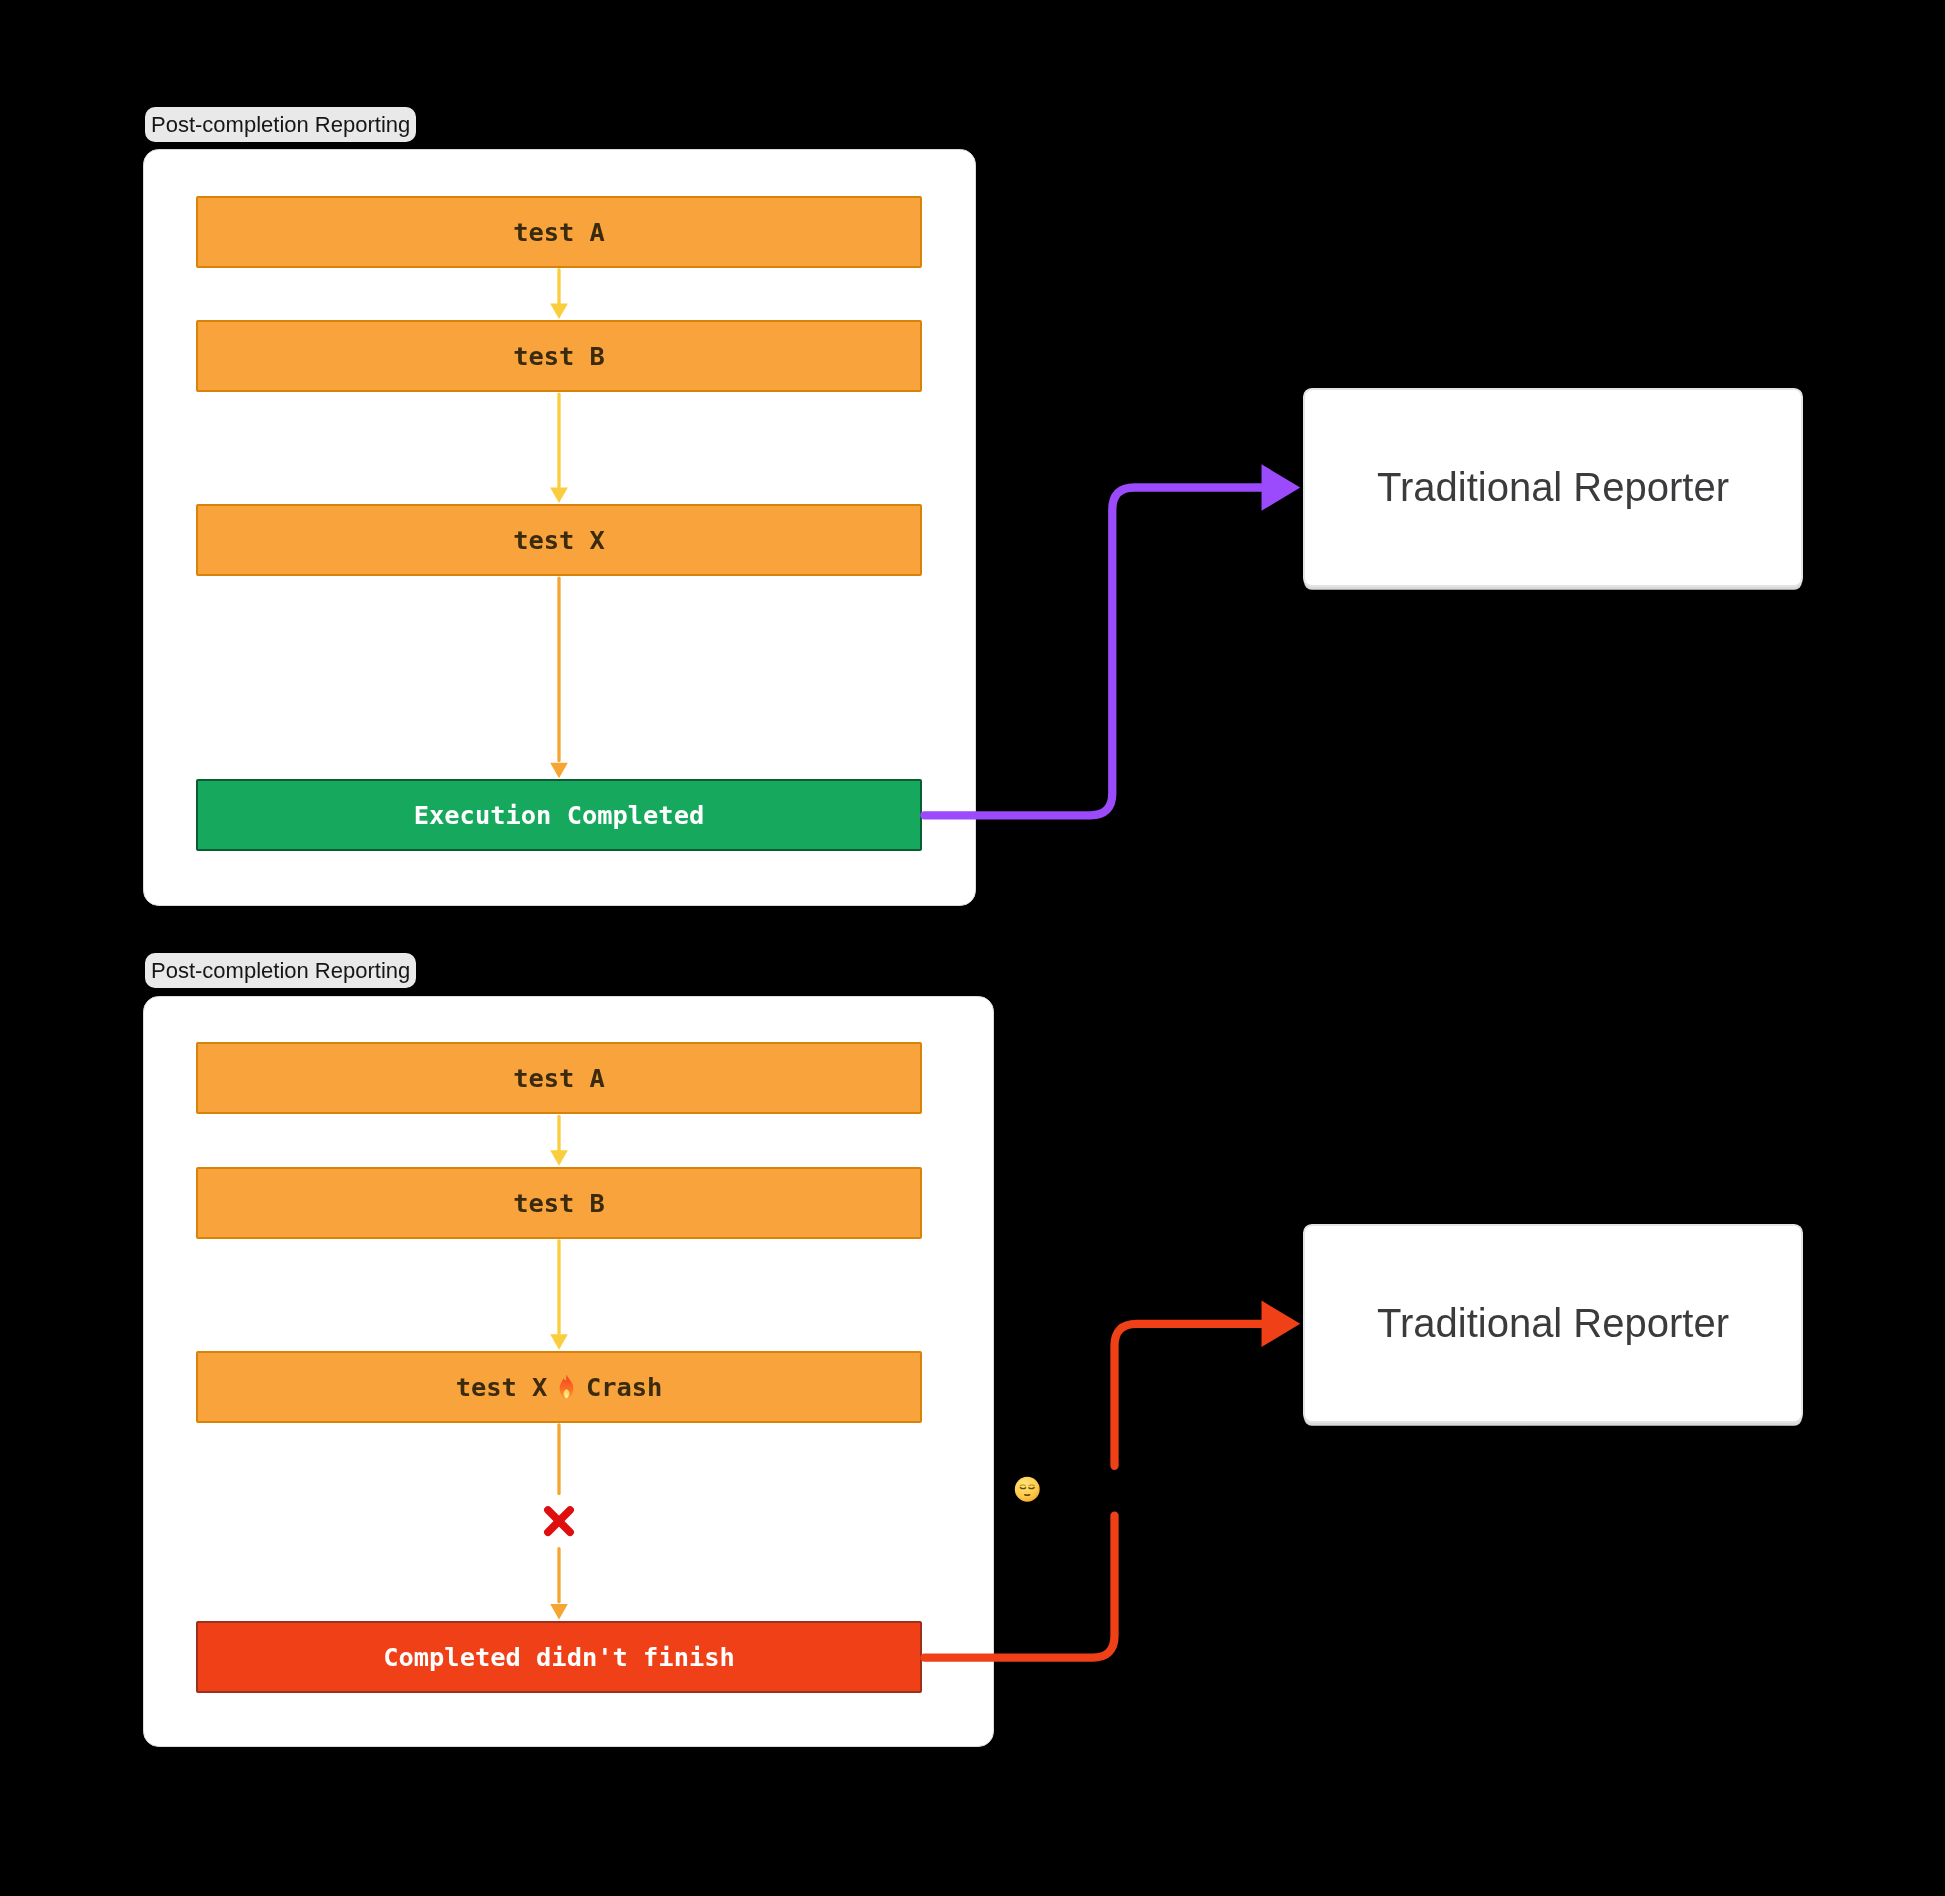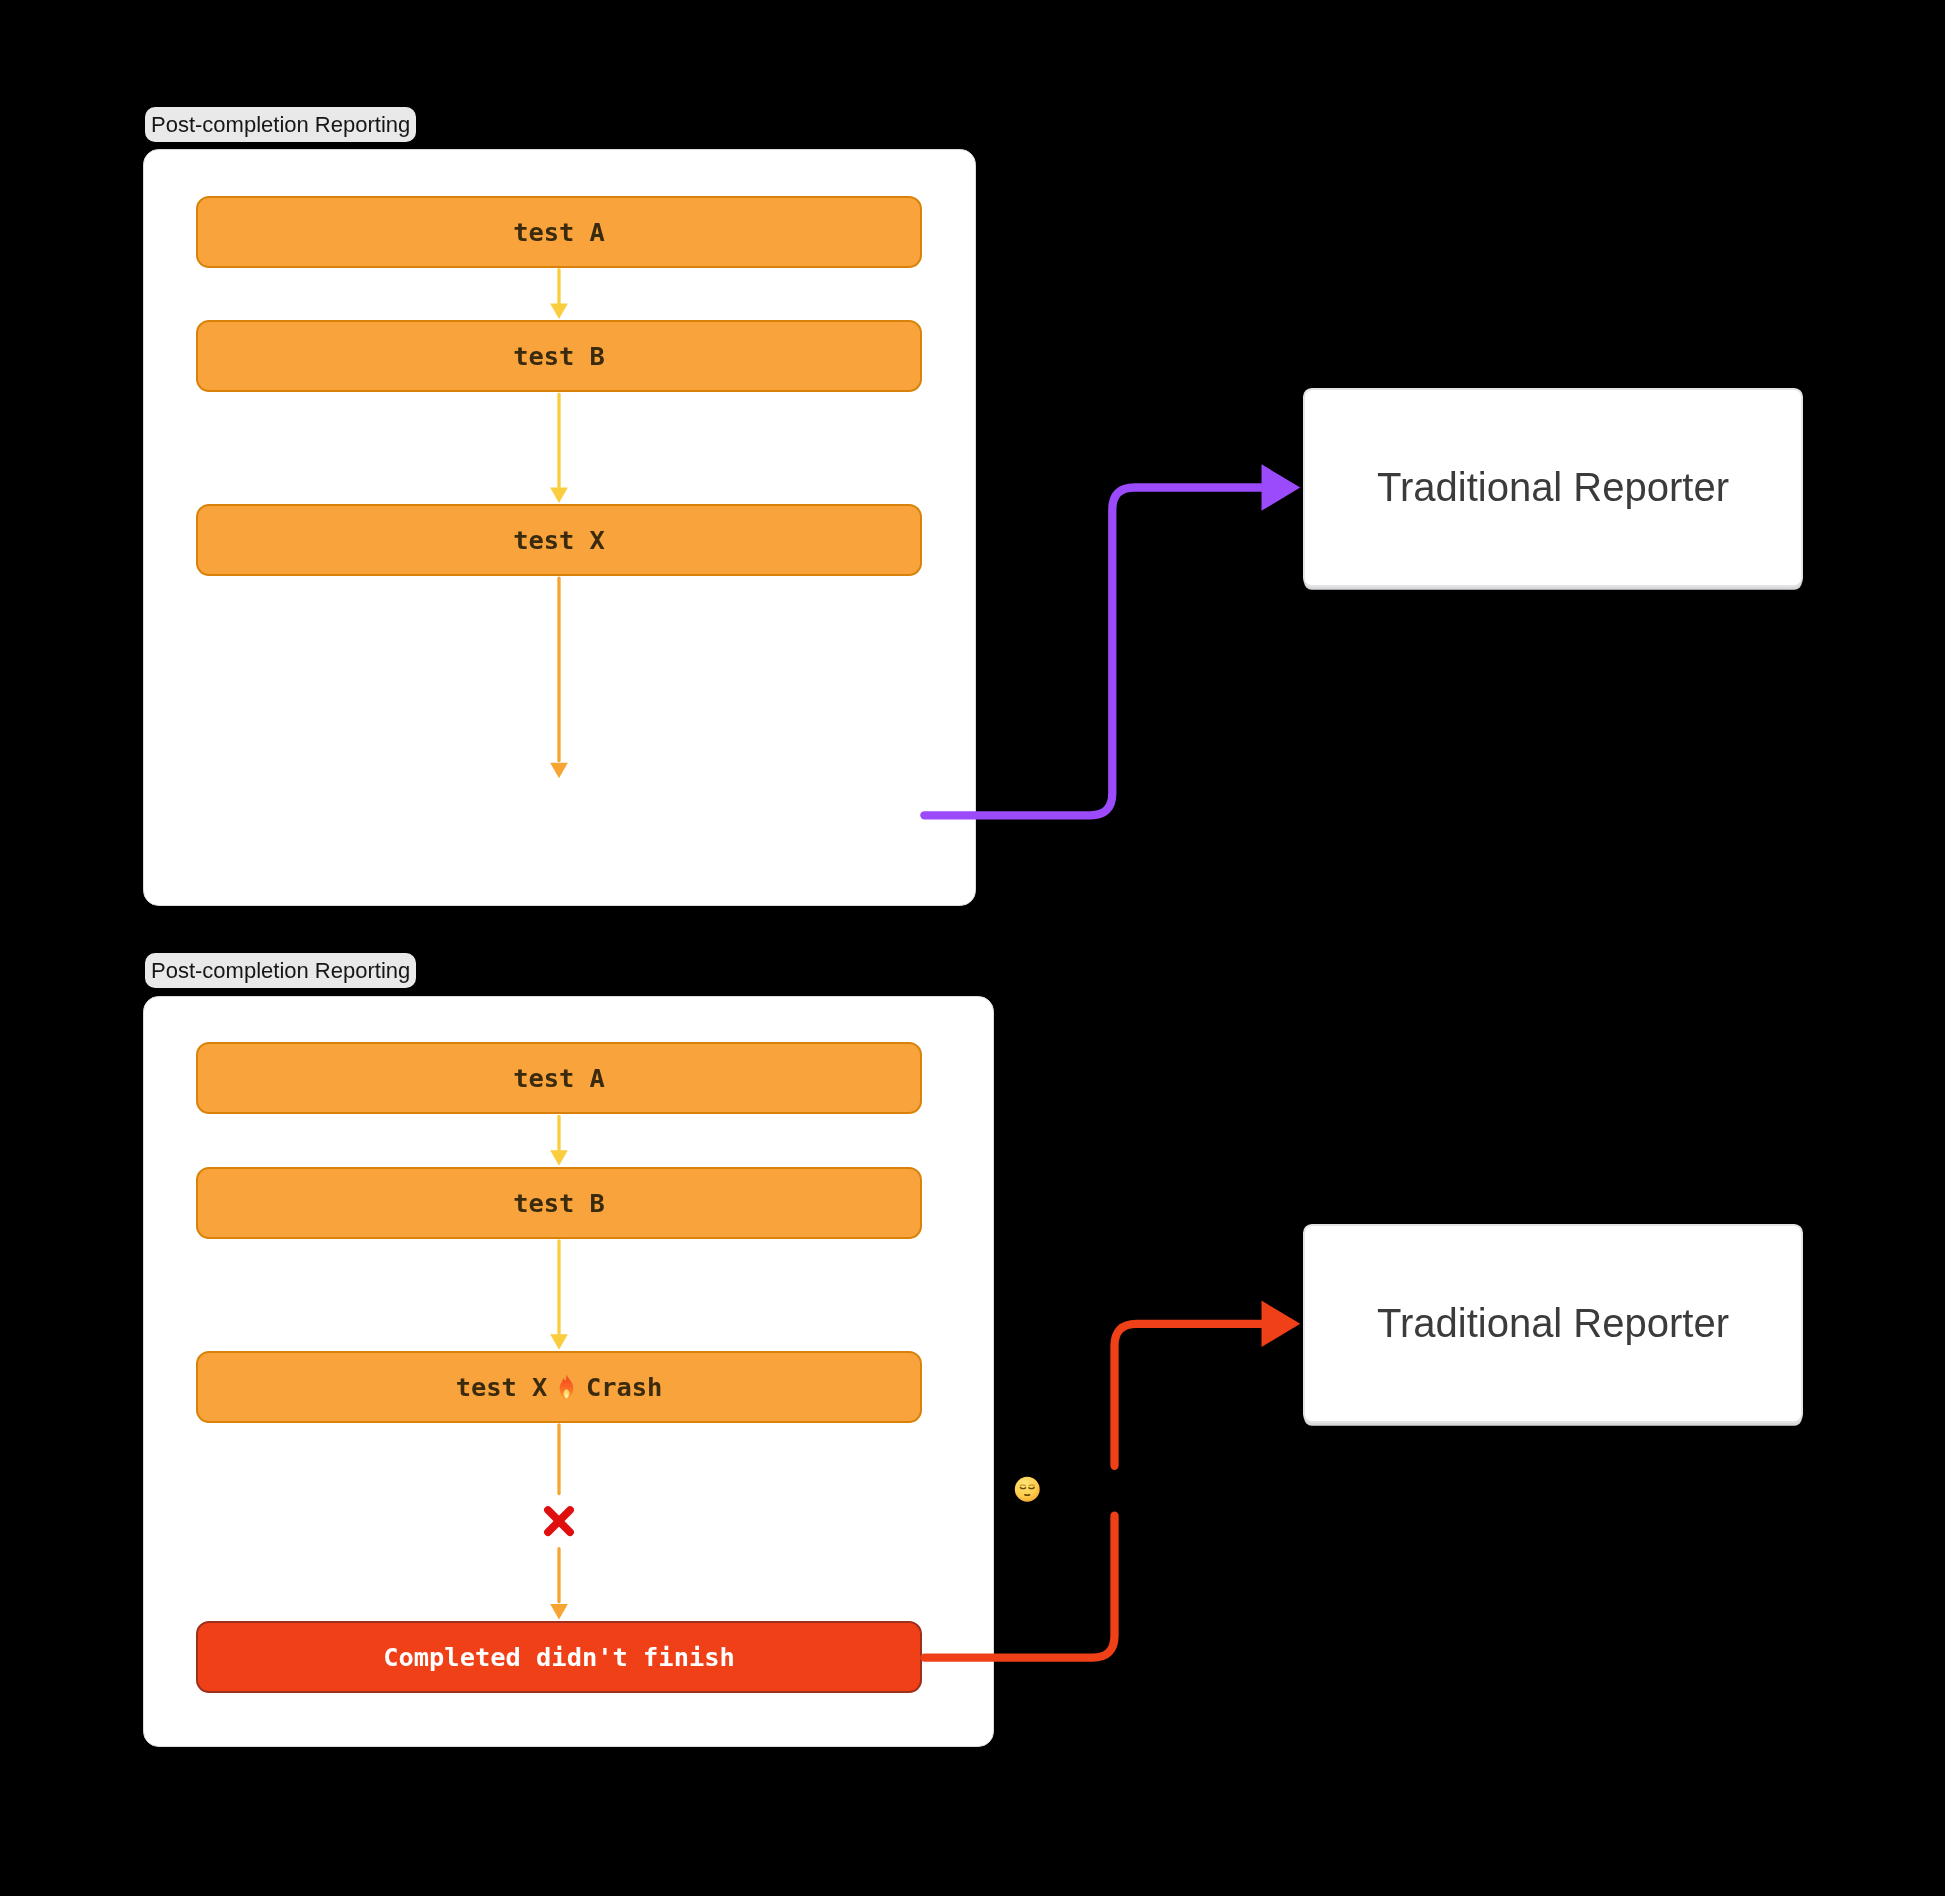--- a/index.html
+++ b/index.html
@@ -13,21 +13,21 @@
   #panel2{left:143px;top:996px;width:851px;height:751px;}
 
   .pill{position:absolute;height:35px;line-height:35px;padding:0 6px;border-radius:10px;
         background:var(--pill-bg,#e9e9e9);color:var(--pill-text,#161618);
         font-size:22px;font-weight:500;white-space:nowrap;}
   #pill1{left:145px;top:107px;}
   #pill2{left:145px;top:953px;}
 
   
   .node{position:absolute;left:196px;width:726px;height:72px;box-sizing:border-box;
-        border-radius:13px;border:2.2px solid var(--orange-border,#d8820a);
+        border-radius:2px;border:2.2px solid var(--orange-border,#d8820a);
         background:var(--orange-fill,#f9a33c);color:var(--orange-text,#3a2a0e);
         font-family:"DejaVu Sans Mono","Liberation Mono",monospace;font-size:25.4px;font-weight:700;
         display:flex;align-items:center;justify-content:center;gap:8.8px;white-space:pre;}
   #nA1{top:196px;} #nB1{top:320px;} #nX1{top:504px;}
   #nA2{top:1042px;} #nB2{top:1167px;} #nXC{top:1351px;}
   .node.terminal-green{top:779px;background:var(--green-fill,#16a85c);
         border-color:var(--green-border,#0a5c33);color:var(--terminal-text,#fff);}
   .node.terminal-red{top:1621px;background:var(--red-fill,#f04018);
         border-color:var(--red-border,#9d2f1d);color:var(--terminal-text,#fff);}
 
@@ -56,20 +56,23 @@
   <div class="panel" id="panel1"></div>
 
   <div class="node" id="nA1">
     <span>test A</span>
   </div>
   <div class="node" id="nB1">
     <span>test B</span>
   </div>
   <div class="node" id="nX1">
     <span>test X</span>
+  </div>
+  <div class="node terminal-green">
+    <span>Execution Completed</span>
   </div>
 
   <div class="reporter" id="rep1">
     <span>Traditional Reporter</span>
   </div>
 
   <div class="pill" id="pill2">Post-completion Reporting</div>
   <div class="panel" id="panel2"></div>
 
   <div class="node" id="nA2">

